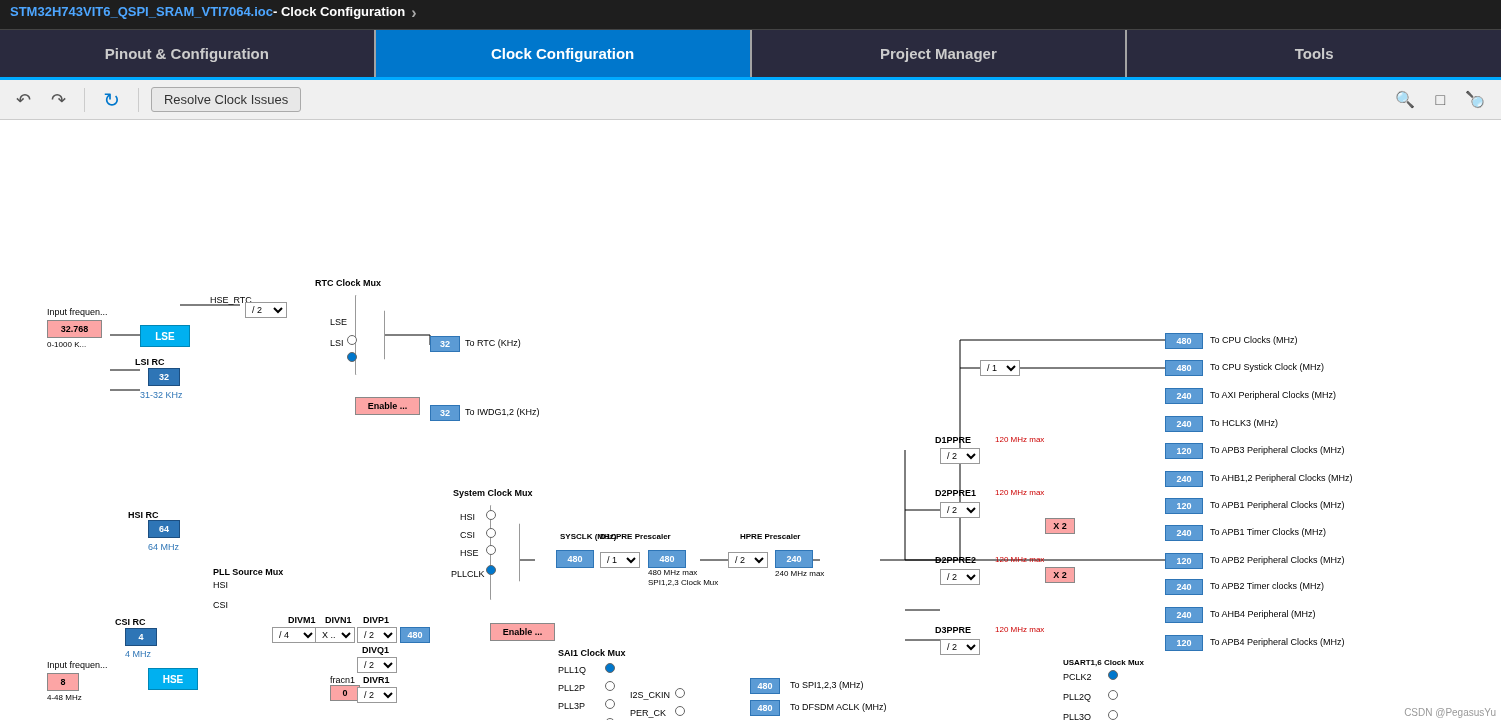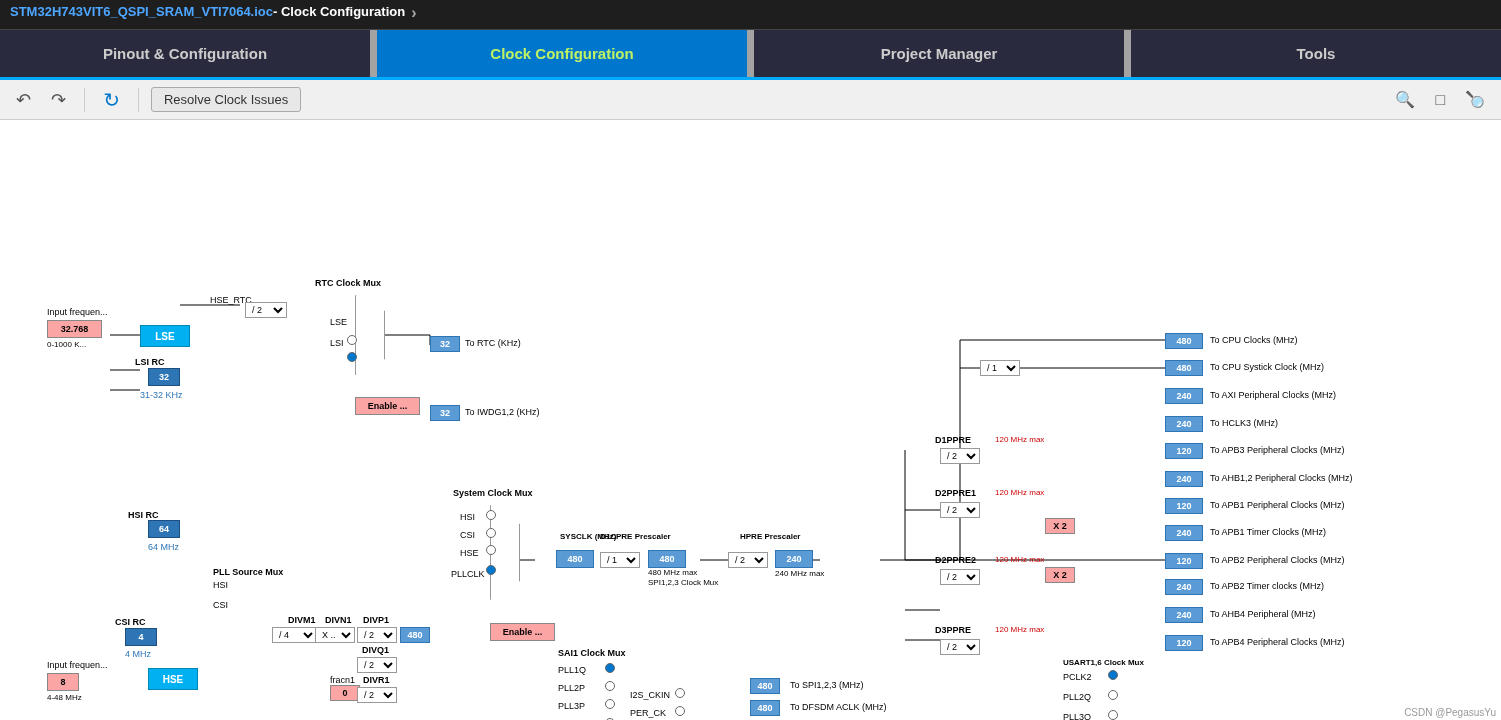--- a/index.html
+++ b/index.html
@@ -30,26 +30,26 @@
     .tab {
       flex: 1;
       display: flex;
       align-items: center;
       justify-content: center;
       font-size: 15px;
       font-weight: bold;
       cursor: pointer;
       color: #ccc;
       background: #2a2a3e;
-      border-right: 7px solid #a3a3a3;
+      border-right: 2px solid #a3a3a3;
     }
     .tab:last-child { border-right: none; }
     .tab.active {
       background: #0077cc;
-      color: #bef264;
+      color: #ffffff;
     }
 
     
     #toolbar {
       background: #f0f0f0;
       display: flex;
       align-items: center;
       height: 40px;
       padding: 0 10px;
       gap: 8px;

